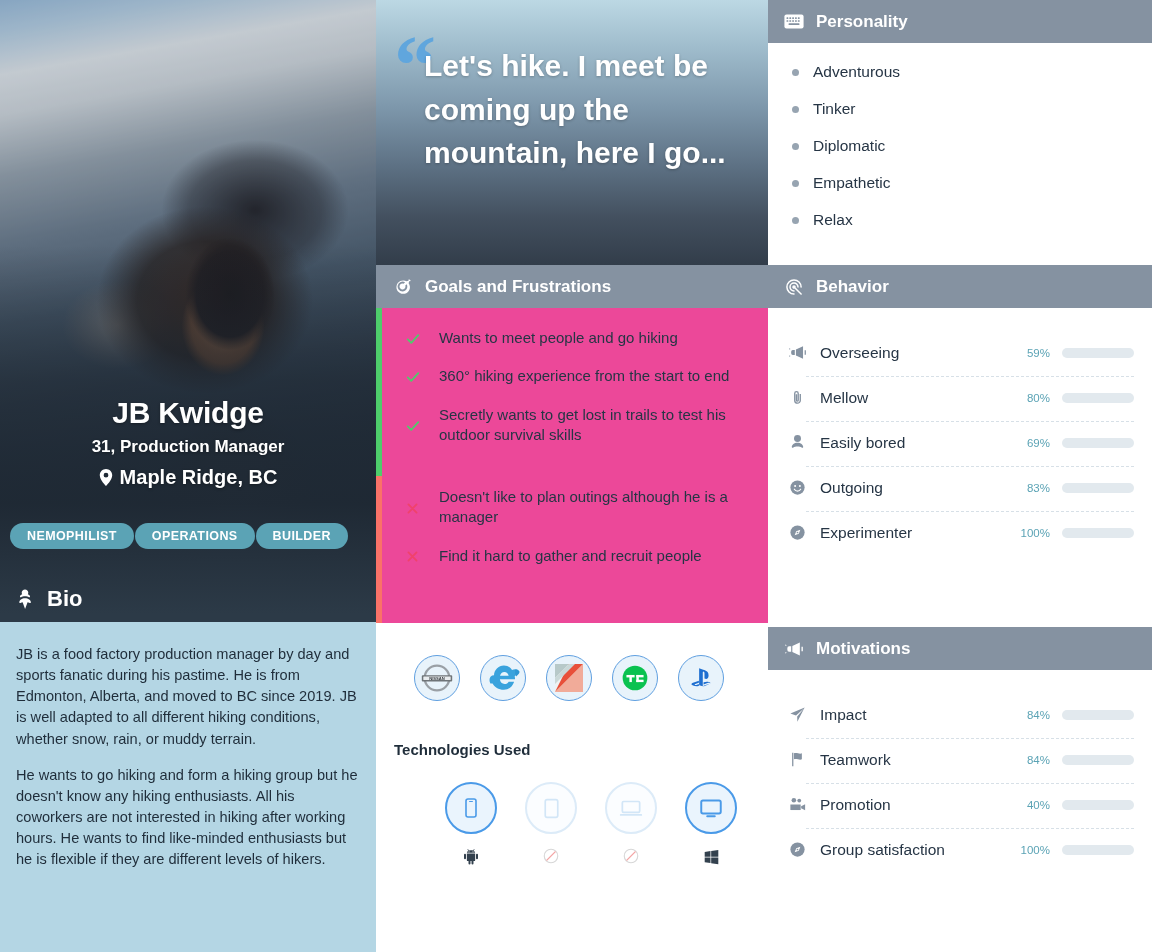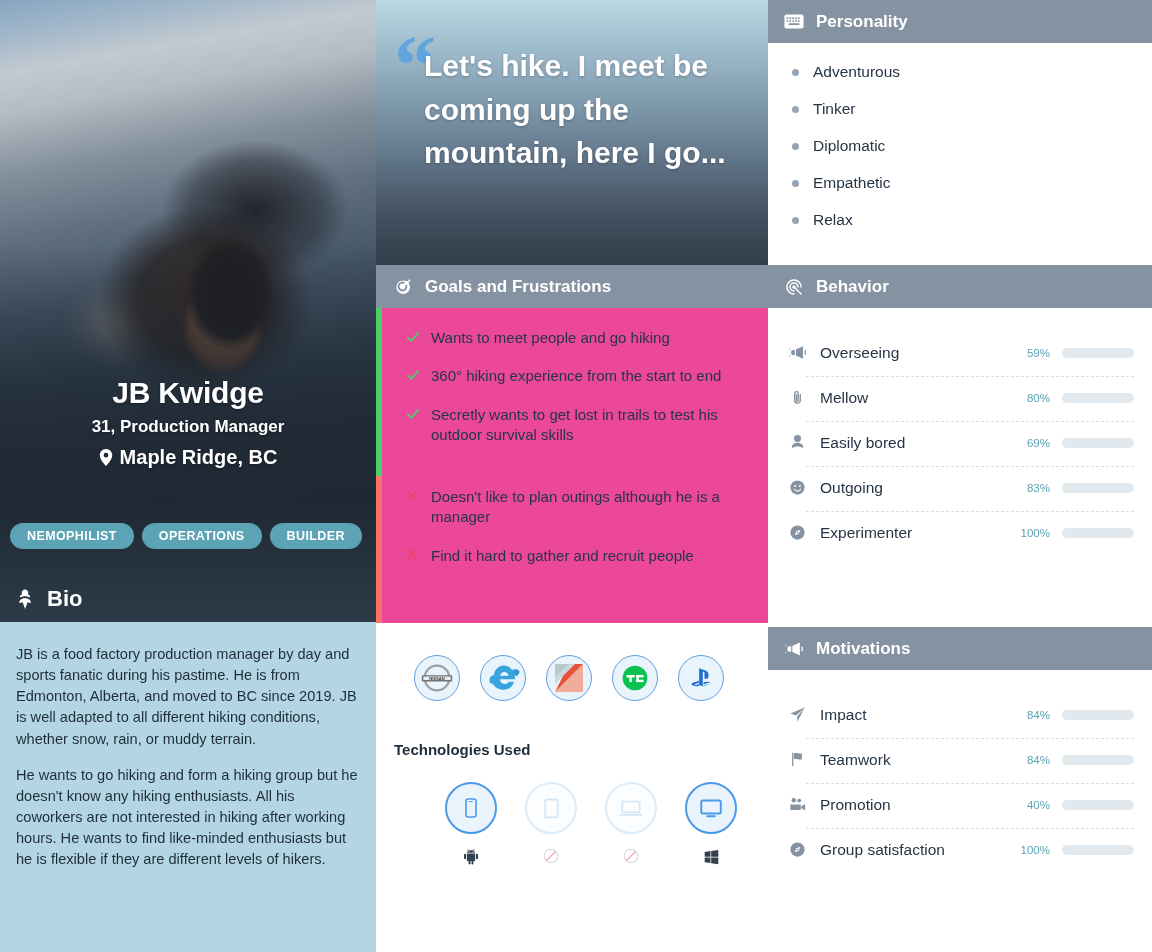--- a/index.html
+++ b/index.html
@@ -47,41 +47,41 @@
       radial-gradient(ellipse 95px 130px at 120px 340px, #3b4550 0%, #313b45 60%, rgba(49,59,69,0) 85%);
     opacity: 0.96;
   }
   .photo-shade {
     position: absolute; inset: 0;
     background: linear-gradient(to bottom, rgba(20,28,38,0) 40%, rgba(25,34,44,0.55) 62%, rgba(30,40,51,0.93) 82%, #2c3a47 100%);
   }
   .photo-tint { position:absolute; inset:0; background: rgba(28,40,54,0.18); }
 
   .id-block {
-    position: absolute; left: 0; right: 0; top: 376px;
+    position: absolute; left: 0; right: 0; top: 396px;
     text-align: center; color: #fff; z-index: 4;
   }
   .persona-name {
     font-size: 30px; font-weight: bold; letter-spacing: -0.2px;
     line-height: 1.15; text-shadow: 0 1px 3px rgba(0,0,0,.35);
   }
   .persona-role {
     font-size: 17px; font-weight: bold; margin-top: 6px;
     text-shadow: 0 1px 3px rgba(0,0,0,.35);
   }
   .persona-loc {
     margin-top: 9px; font-size: 20px; font-weight: bold;
     display: flex; align-items: center; justify-content: center; gap: 7px;
     text-shadow: 0 1px 3px rgba(0,0,0,.35);
   }
   .pin-icon { display:inline-block; width:14px; height:17px; }
 
   .tags {
     position: absolute; left: 10px; top: 523px; z-index: 4;
-    display: flex; gap: 8px; align-items: center;
+    display: flex; gap: 1px; align-items: center;
   }
   .tag {
     background: #5ba3b5; color: #fff;
     font-size: 12.5px; font-weight: bold; letter-spacing: .4px;
     padding: 6px 17px; border-radius: 20px; white-space: nowrap;
   }
 
   .bio-head {
     position: absolute; left: 0; top: 575px; width: 376px; height: 47px;
     display: flex; align-items: center; gap: 11px; padding-left: 14px;
@@ -113,21 +113,21 @@
     text-shadow: 0 1px 3px rgba(0,0,0,.25);
   }
 
   .goals-box { position: relative; background: #ec4899; }
   .goals-body { position: relative; padding: 20px 18px 18px 30px; min-height: 315px; }
   .rail { position: absolute; left: 0; top: 0; width: 6px; }
   .rail.good { background: #4ecd6b; top: 0; height: 168px; }
   .rail.bad  { background: #fa7268; top: 168px; bottom: 0; }
 
   .gf-item {
-    display: flex; gap: 11px; align-items: flex-start;
+    display: flex; gap: 19px; align-items: center;
     font-size: 15px; color: #263545; line-height: 1.35; margin-bottom: 18px;
   }
   .gf-item:last-child { margin-bottom: 0; }
   .gf-mark { flex: 0 0 14px; padding-top: 2px; }
   .gap-split { height: 24px; }
 
   .brands-body { background:#fff; padding: 22px 18px 10px 18px; height: 262px; }
   .brand-row { display: flex; gap: 20px; padding-left: 20px; margin-top: 10px; }
   .brand-chip {
     width: 46px; height: 46px; border-radius: 50%;

